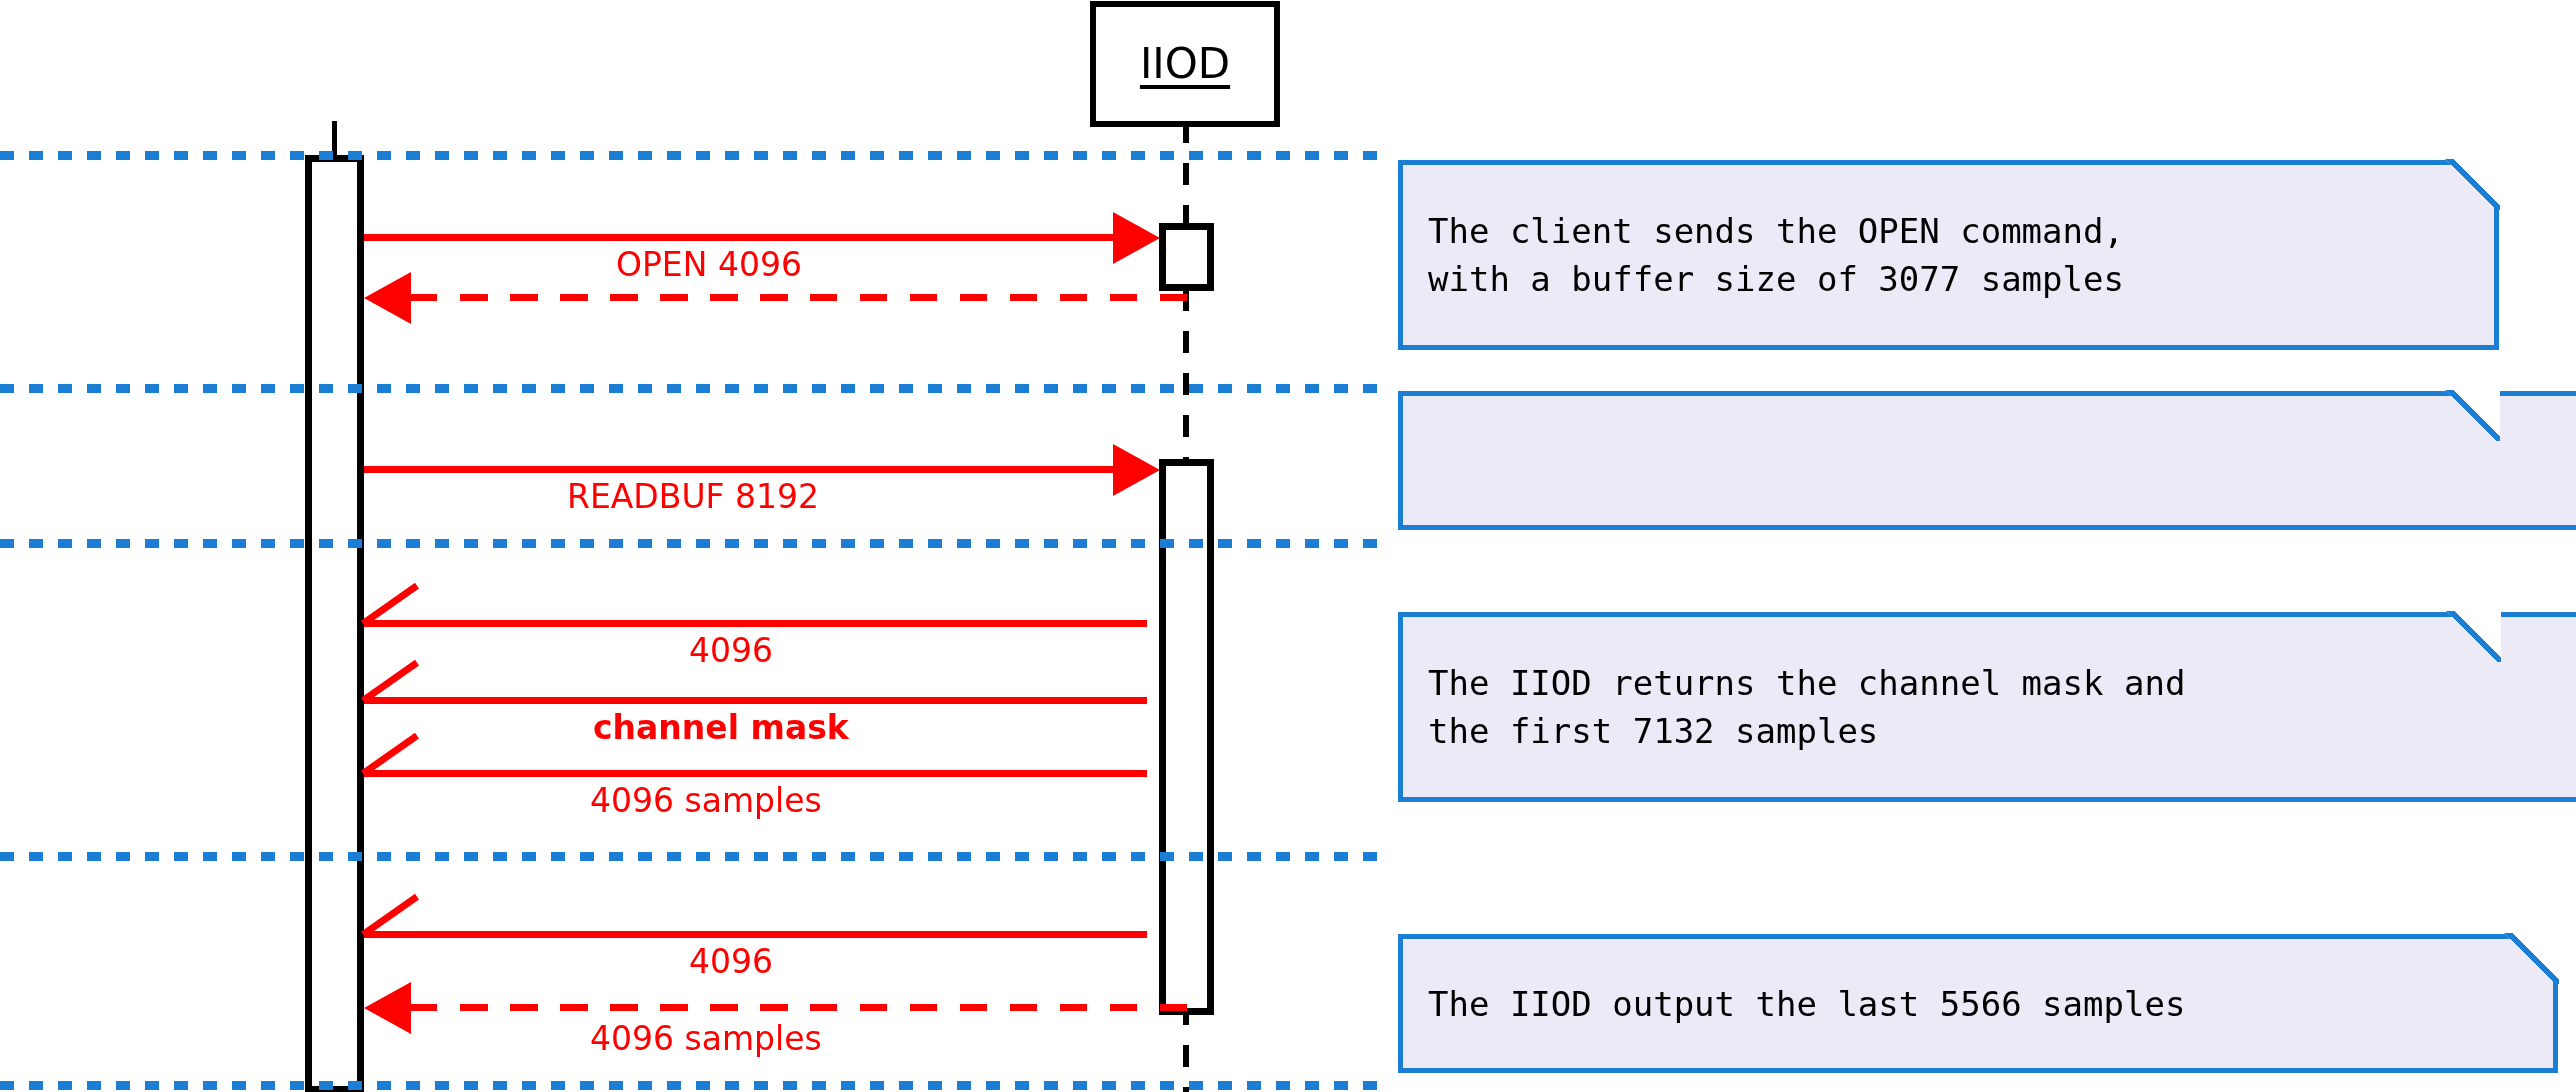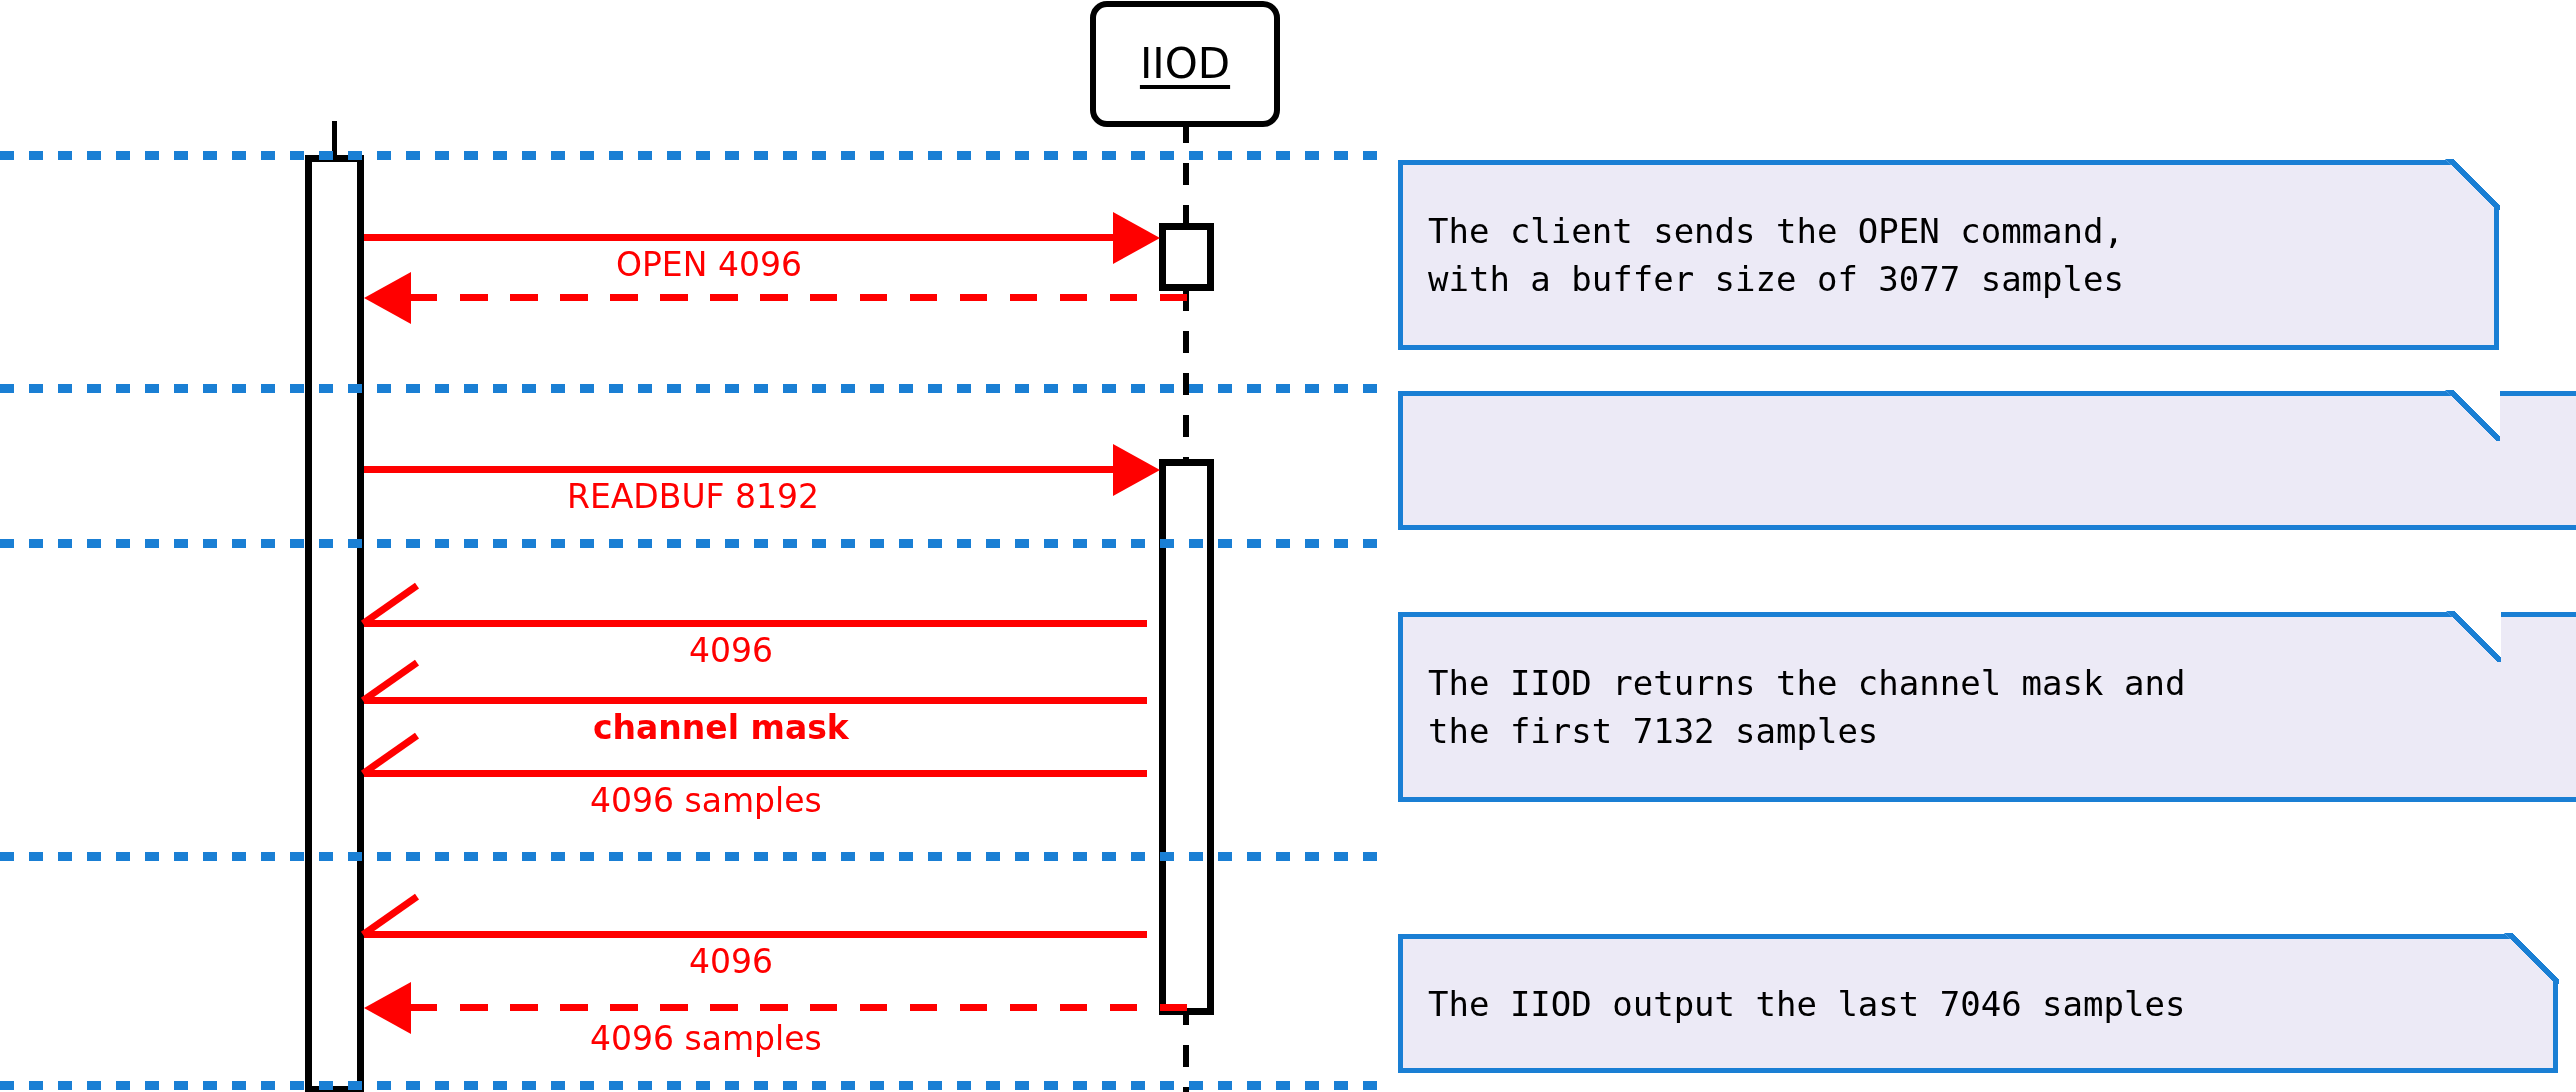--- a/index.html
+++ b/index.html
@@ -59,21 +59,21 @@
 </style>
 </head>
 <body>
 
 <div class="stage">
 
   <div class="lifeline-solid" style="left:332px;top:121px;height:46px;"></div>
   <div class="lifeline-dashed" style="left:1183px;top:121px;height:972px;"></div>
 
 
-  <div class="actor" style="left:1090px;top:1.3px;width:190px;height:126px;border-radius:17px;">
+  <div class="actor" style="left:1090px;top:1.3px;width:190px;height:126px;">
     <span class="actor-label">IIOD</span>
   </div>
 
   <div class="activation" style="left:305px;top:155px;width:59px;height:938px;"></div>
 
   <div class="activation" style="left:1159px;top:223px;width:55px;height:68px;"></div>
 
   <div class="activation" style="left:1159px;top:459px;width:55px;height:556px;"></div>
 
   <div class="sep" style="top:151px;width:1383px;"></div>
@@ -144,17 +144,17 @@
   <div class="note" style="left:1398px;top:612px;width:1233px;height:190px;">
     <div class="fold" style="right:125px;"></div>
     <div class="fold2" style="right:125px;"></div>
     <div class="note-text">The IIOD returns the channel mask and
 the first 7132 samples</div>
   </div>
 
   <div class="note" style="left:1398px;top:934px;width:1160px;height:139px;">
     <div class="fold"></div>
     <div class="fold2"></div>
-    <div class="note-text">The IIOD output the last 7046 samples</div>
+    <div class="note-text">The IIOD output the last 5566 samples</div>
   </div>
 
 </div>
 
 
 </body></html>

